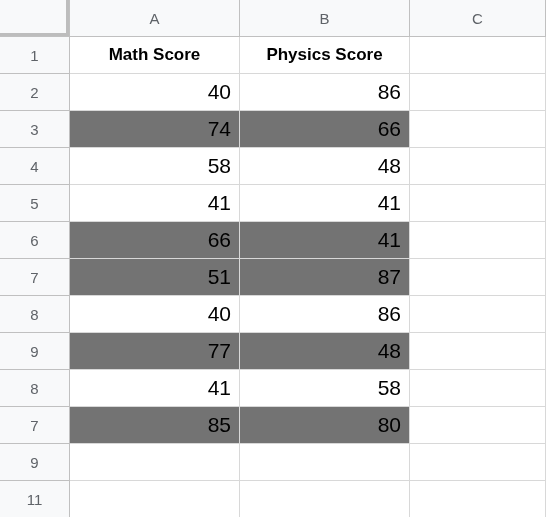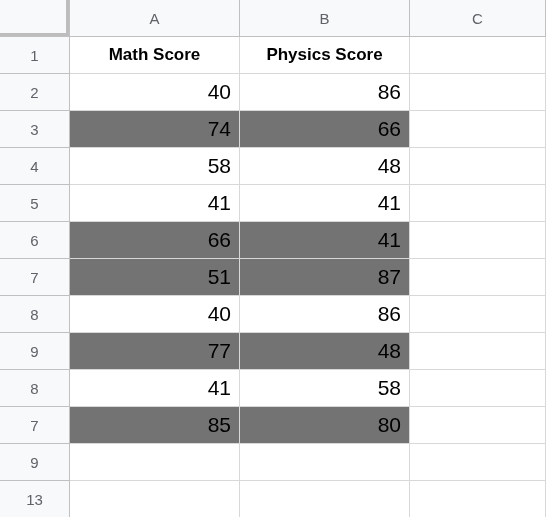--- a/index.html
+++ b/index.html
@@ -139,17 +139,17 @@
   <div class="row-header">7</div>
   <div class="cell num highlight">85</div>
   <div class="cell num highlight">80</div>
   <div class="cell"></div>
 
   <div class="row-header">9</div>
   <div class="cell"></div>
   <div class="cell"></div>
   <div class="cell"></div>
 
-  <div class="row-header">13</div>
+  <div class="row-header">11</div>
   <div class="cell"></div>
   <div class="cell"></div>
   <div class="cell"></div>
 </div>
 
 </body></html>

